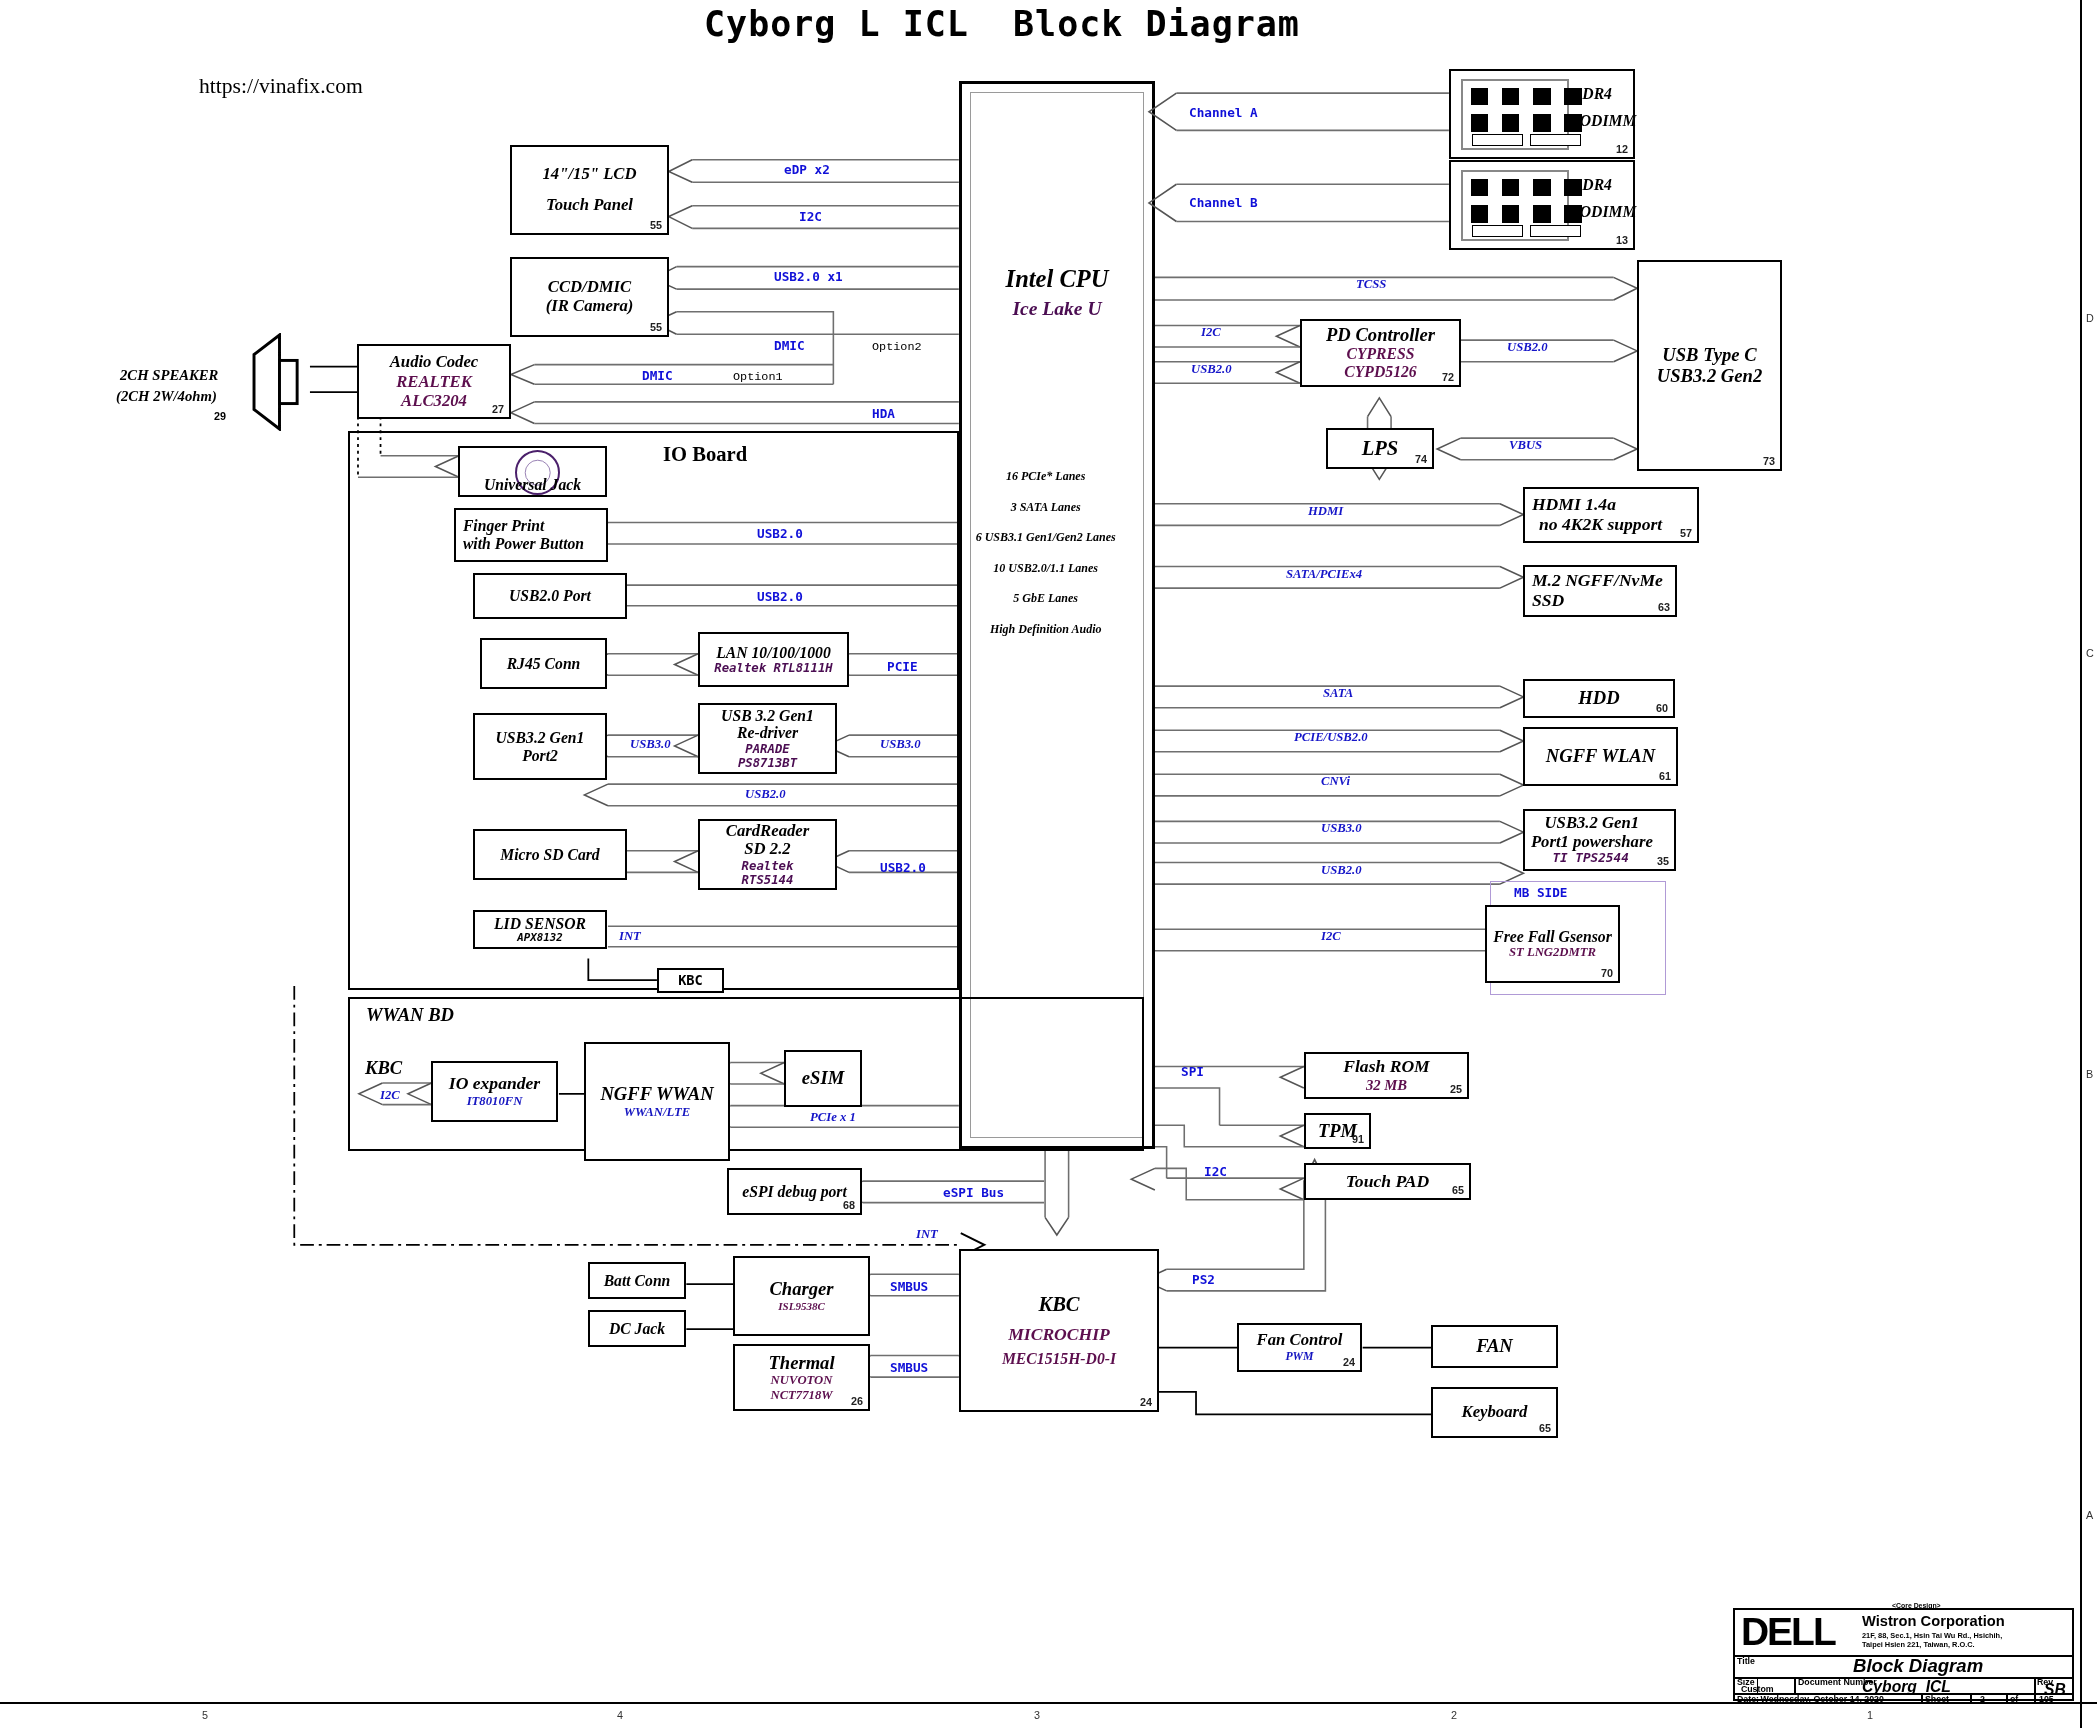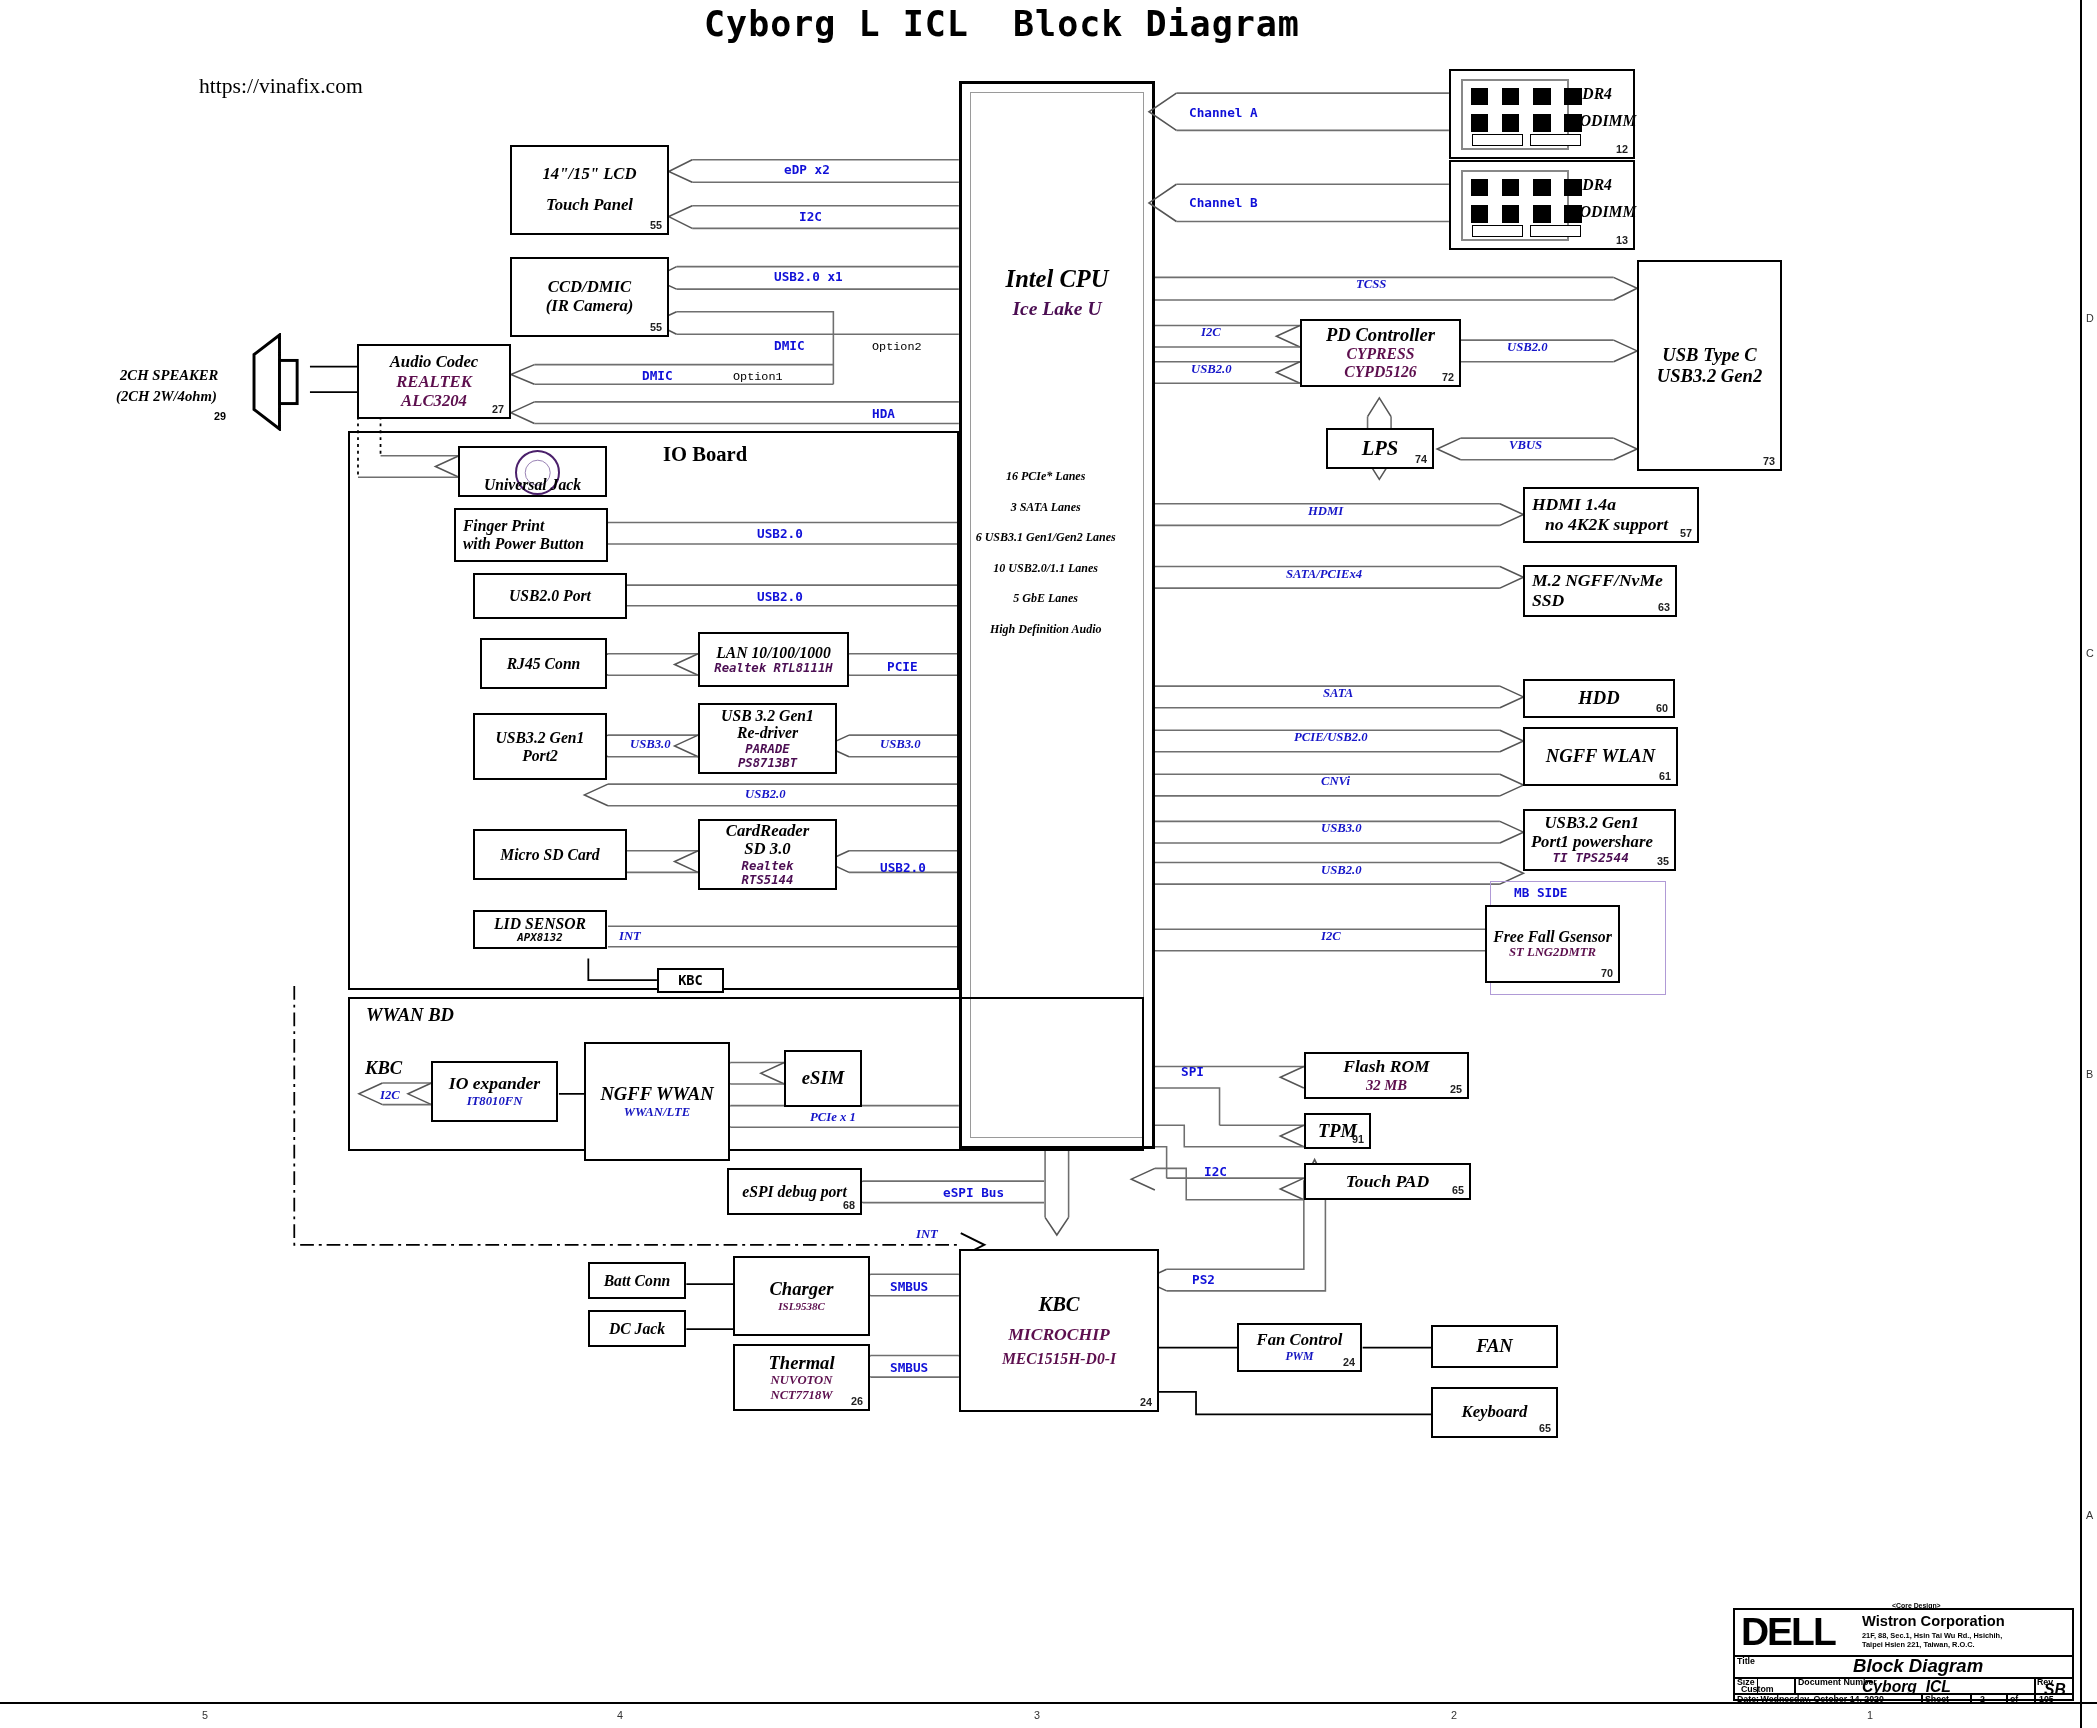--- a/index.html
+++ b/index.html
@@ -444,21 +444,21 @@
   </div>
   <div class="bli" style="left:630px;top:737px;font-size:12.7px;">USB3.0</div>
   <div class="bli" style="left:880px;top:737px;font-size:12.7px;">USB3.0</div>
   <div class="bli" style="left:745px;top:787px;font-size:12.7px;">USB2.0</div>
 
   <div class="blk" style="left:473px;top:829px;width:154px;height:51px;">
     <div class="l1" style="font-size:15.7px;">Micro SD Card</div>
   </div>
   <div class="blk" style="left:698px;top:819px;width:139px;height:71px;">
     <div class="l1" style="font-size:16.7px;">CardReader
-SD 3.0</div>
+SD 2.2</div>
     <div class="pn" style="font-size:12.3px;">Realtek
 RTS5144</div>
   </div>
   <div class="bl" style="left:880px;top:860px;">USB2.0</div>
 
   <div class="blk" style="left:473px;top:910px;width:134px;height:39px;">
     <div class="l1" style="font-size:15.7px;">LID SENSOR</div>
     <div class="pn" style="font-size:10.8px;color:#000;">APX8132</div>
   </div>
   <div class="bli" style="left:619px;top:929px;font-size:12.7px;">INT</div>
@@ -567,21 +567,21 @@
 
   <div class="blk" style="left:1637px;top:260px;width:145px;height:211px;">
     <div class="l1" style="font-size:18.6px;">USB Type C</div>
     <div class="l1" style="font-size:18.6px;">USB3.2 Gen2</div>
     <div class="ref">73</div>
   </div>
 
   <div class="bli" style="left:1308px;top:504px;font-size:12.7px;">HDMI</div>
   <div class="blk" style="left:1523px;top:487px;width:176px;height:56px;align-items:flex-start;">
     <div class="l1" style="font-size:17.6px;padding-left:6.9px;">HDMI  1.4a</div>
-    <div class="l1" style="font-size:17.6px;padding-left:20px;">no 4K2K support</div>
+    <div class="l1" style="font-size:17.6px;padding-left:14px;">no 4K2K support</div>
     <div class="ref">57</div>
   </div>
 
   <div class="bli" style="left:1286px;top:567px;font-size:12.7px;">SATA/PCIEx4</div>
   <div class="blk" style="left:1523px;top:565px;width:154px;height:52px;align-items:flex-start;">
     <div class="l1" style="font-size:17.6px;padding-left:6.9px;">M.2 NGFF/NvMe</div>
     <div class="l1" style="font-size:17.6px;padding-left:6.9px;">SSD</div>
     <div class="ref">63</div>
   </div>
 

